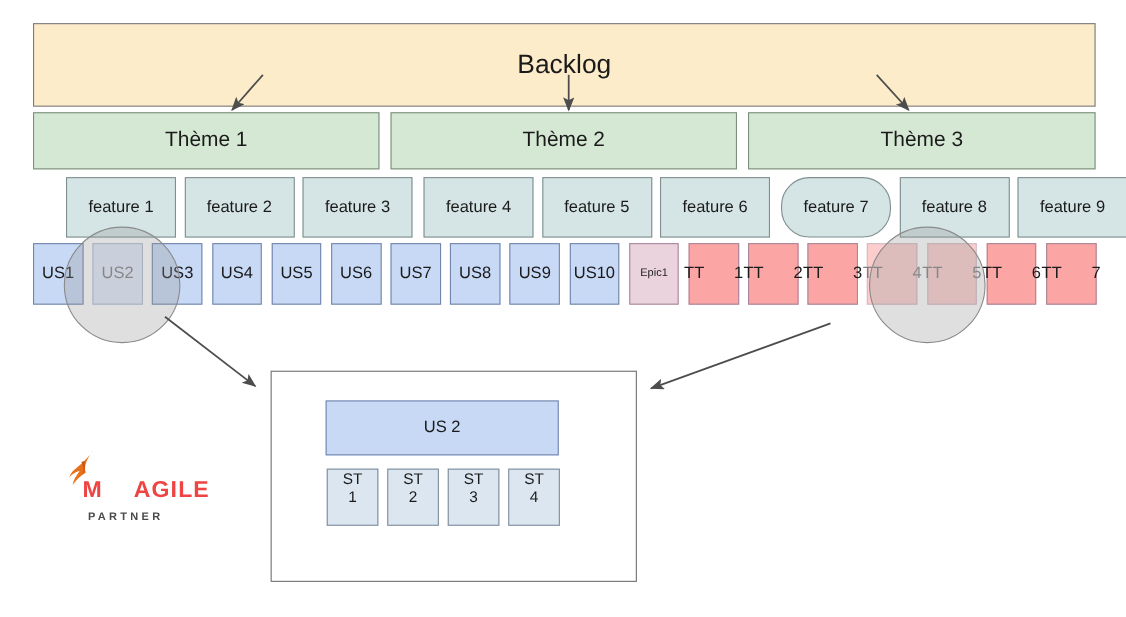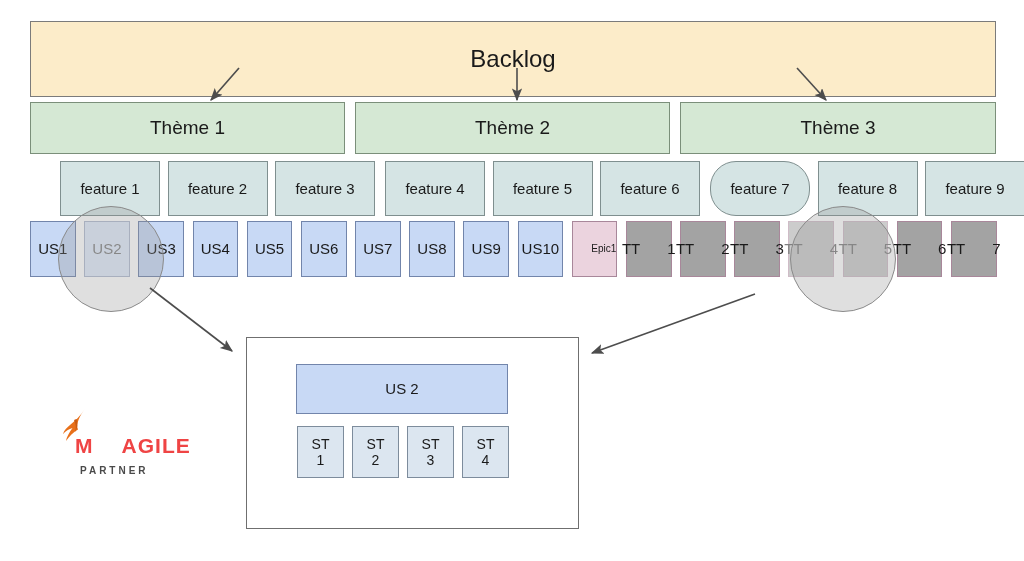--- a/index.html
+++ b/index.html
@@ -67,22 +67,22 @@
 
   
   .card {
     top: 221px;
     height: 56px;
     font-size: 15px;
     flex-direction: row;
     justify-content: center;
   }
   .card.us   { background: #c8d9f5; border-color: #7285ab; }
-  .card.epic { background: #ebd3de; border-color: #a8879a; justify-content: flex-end; }
-  .card.tt   { background: #a3a3a3; border-color: #a8879a; gap: 27px; }
+  .card.epic { background: #ebd3de; border-color: #a8879a; }
+  .card.tt   { background: #fca5a5; border-color: #a8879a; gap: 27px; }
   .card .l1 { display: block; }
   .card .l2 { display: block; }
   .card.small .l1 { font-size: 10px; }
   .card.small .l2 { font-size: 10px; }
 
   
   .magnifier {
     position: absolute;
     border-radius: 50%;
     background: rgba(150,150,150,0.30);
@@ -114,21 +114,21 @@
     font-size: 15px;
   }
   .st {
     top: 426px;
     width: 47px;
     height: 52px;
     background: #dce6f0;
     border-color: #7d8c9c;
     font-size: 14px;
     flex-direction: column;
-    justify-content: center;
+    justify-content: flex-start;
   }
 
   
   #arrows {
     position: absolute;
     left: 0; top: 0;
     width: 1024px;
     height: 561px;
     pointer-events: none;
   }

